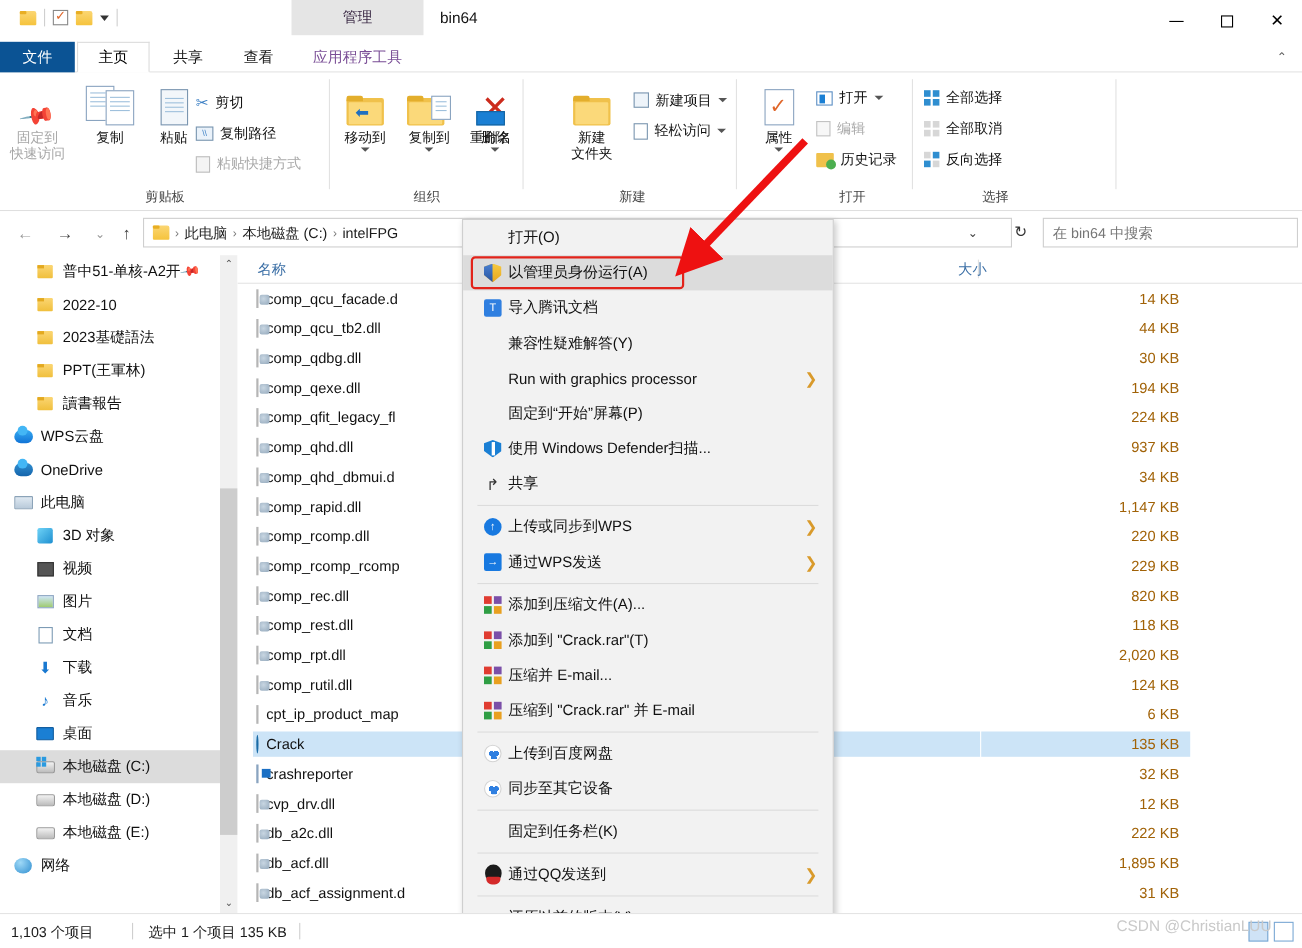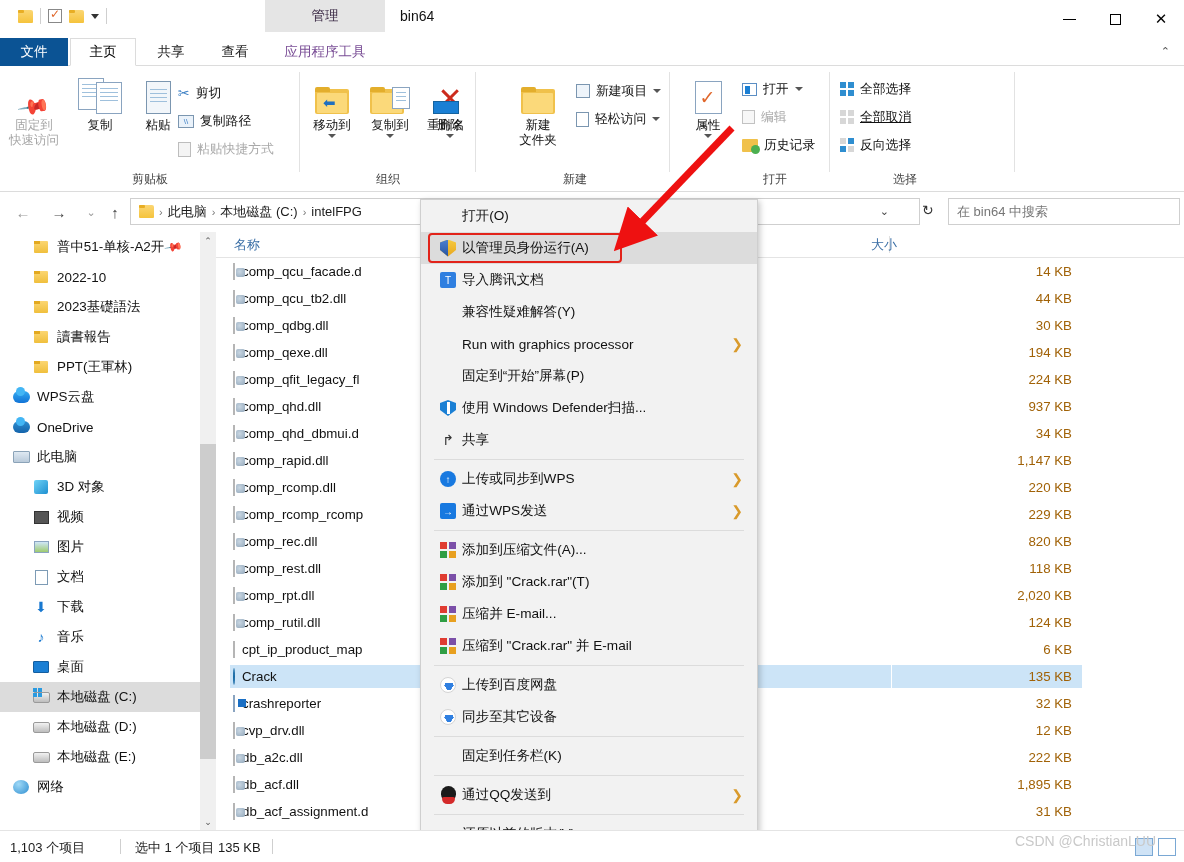--- a/index.html
+++ b/index.html
@@ -376,21 +376,21 @@
 
     <div class="grp" style="left:830px;width:185px;">
       <div class="smbtn" style="left:10px;top:12px;">
         <span style="display:inline-block;width:14px;height:14px;background:
             linear-gradient(#2f8ed0,#2f8ed0) 0 0/6px 6px no-repeat,
             linear-gradient(#2f8ed0,#2f8ed0) 8px 0/6px 6px no-repeat,
             linear-gradient(#2f8ed0,#2f8ed0) 0 8px/6px 6px no-repeat,
             linear-gradient(#2f8ed0,#2f8ed0) 8px 8px/6px 6px no-repeat;"></span>
         <span>全部选择</span>
       </div>
-      <div class="smbtn" style="left:10px;top:40px;text-decoration:underline;">
+      <div class="smbtn" style="left:10px;top:40px;">
         <span style="display:inline-block;width:14px;height:14px;background:
             linear-gradient(#d7d7d7,#d7d7d7) 0 0/6px 6px no-repeat,
             linear-gradient(#d7d7d7,#d7d7d7) 8px 0/6px 6px no-repeat,
             linear-gradient(#d7d7d7,#d7d7d7) 0 8px/6px 6px no-repeat,
             linear-gradient(#d7d7d7,#d7d7d7) 8px 8px/6px 6px no-repeat;"></span>
         <span>全部取消</span>
       </div>
       <div class="smbtn" style="left:10px;top:68px;">
         <span style="display:inline-block;width:14px;height:14px;background:
             linear-gradient(#d7d7d7,#d7d7d7) 0 0/6px 6px no-repeat,
@@ -440,27 +440,27 @@
       <div class="navitem lvl2">
         <span class="ico">
           <span class="fld-sm"></span>
         </span>
         <span>2023基礎語法</span>
       </div>
       <div class="navitem lvl2">
         <span class="ico">
           <span class="fld-sm"></span>
         </span>
+        <span>PPT(王軍林)</span>
+      </div>
+      <div class="navitem lvl2">
+        <span class="ico">
+          <span class="fld-sm"></span>
+        </span>
         <span>讀書報告</span>
-      </div>
-      <div class="navitem lvl2">
-        <span class="ico">
-          <span class="fld-sm"></span>
-        </span>
-        <span>PPT(王軍林)</span>
       </div>
       <div class="navitem lvl1">
         <span class="ico">
           <span class="cloud"></span>
         </span>
         <span>WPS云盘</span>
       </div>
       <div class="navitem lvl1">
         <span class="ico">
           <span class="cloud" style="background:linear-gradient(180deg,#2f8ed0,#1464ab)"></span>

